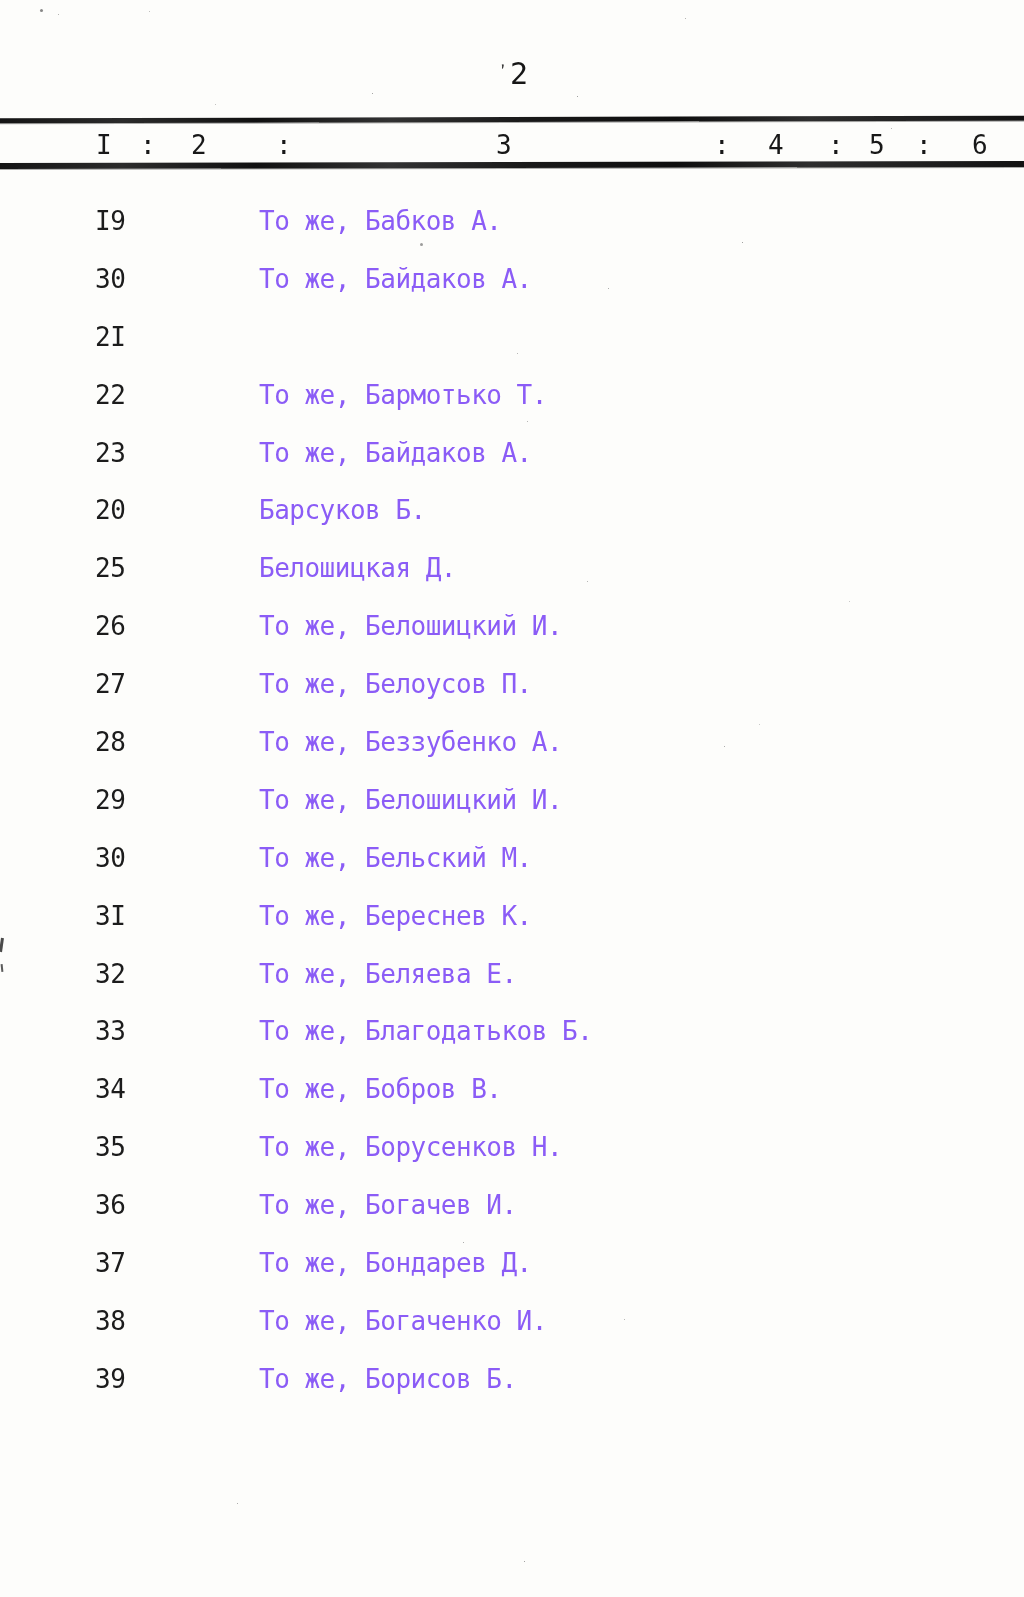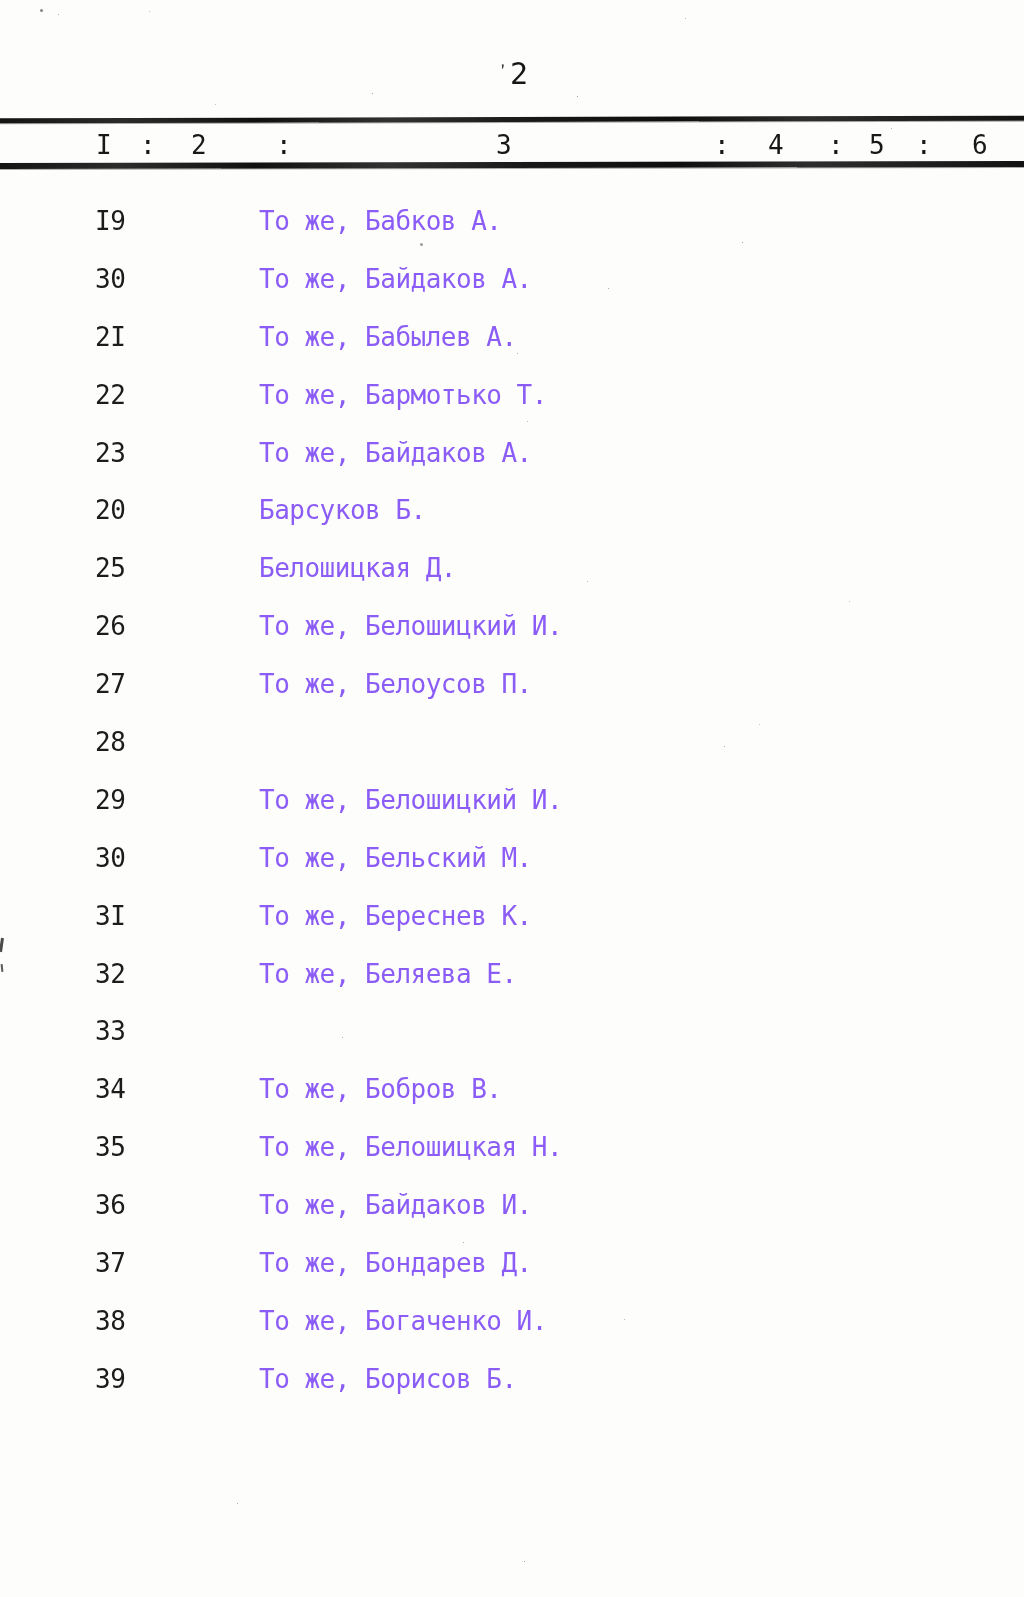--- a/index.html
+++ b/index.html
@@ -181,21 +181,20 @@
     <span class="row-entry">То же, Бабков А.</span>
   </div>
 
   <div class="row">
     <span class="row-no">30</span>
     <span class="row-entry">То же, Байдаков А.</span>
   </div>
 
   <div class="row">
     <span class="row-no">2I</span>
-    <span class="row-entry">То же, Бабылев А.</span>
   </div>
 
   <div class="row">
     <span class="row-no">22</span>
     <span class="row-entry">То же, Бармотько Т.</span>
   </div>
 
   <div class="row">
     <span class="row-no">23</span>
     <span class="row-entry">То же, Байдаков А.</span>
@@ -216,20 +215,21 @@
     <span class="row-entry">То же, Белошицкий И.</span>
   </div>
 
   <div class="row">
     <span class="row-no">27</span>
     <span class="row-entry">То же, Белоусов П.</span>
   </div>
 
   <div class="row">
     <span class="row-no">28</span>
+    <span class="row-entry">То же, Беззубенко А.</span>
   </div>
 
   <div class="row">
     <span class="row-no">29</span>
     <span class="row-entry">То же, Белошицкий И.</span>
   </div>
 
   <div class="row">
     <span class="row-no">30</span>
     <span class="row-entry">То же, Бельский М.</span>
@@ -240,35 +240,36 @@
     <span class="row-entry">То же, Береснев К.</span>
   </div>
 
   <div class="row">
     <span class="row-no">32</span>
     <span class="row-entry">То же, Беляева Е.</span>
   </div>
 
   <div class="row">
     <span class="row-no">33</span>
+    <span class="row-entry">То же, Благодатьков Б.</span>
   </div>
 
   <div class="row">
     <span class="row-no">34</span>
     <span class="row-entry">То же, Бобров В.</span>
   </div>
 
   <div class="row">
     <span class="row-no">35</span>
-    <span class="row-entry">То же, Белошицкая Н.</span>
+    <span class="row-entry">То же, Борусенков Н.</span>
   </div>
 
   <div class="row">
     <span class="row-no">36</span>
-    <span class="row-entry">То же, Байдаков И.</span>
+    <span class="row-entry">То же, Богачев И.</span>
   </div>
 
   <div class="row">
     <span class="row-no">37</span>
     <span class="row-entry">То же, Бондарев Д.</span>
   </div>
 
   <div class="row">
     <span class="row-no">38</span>
     <span class="row-entry">То же, Богаченко И.</span>

